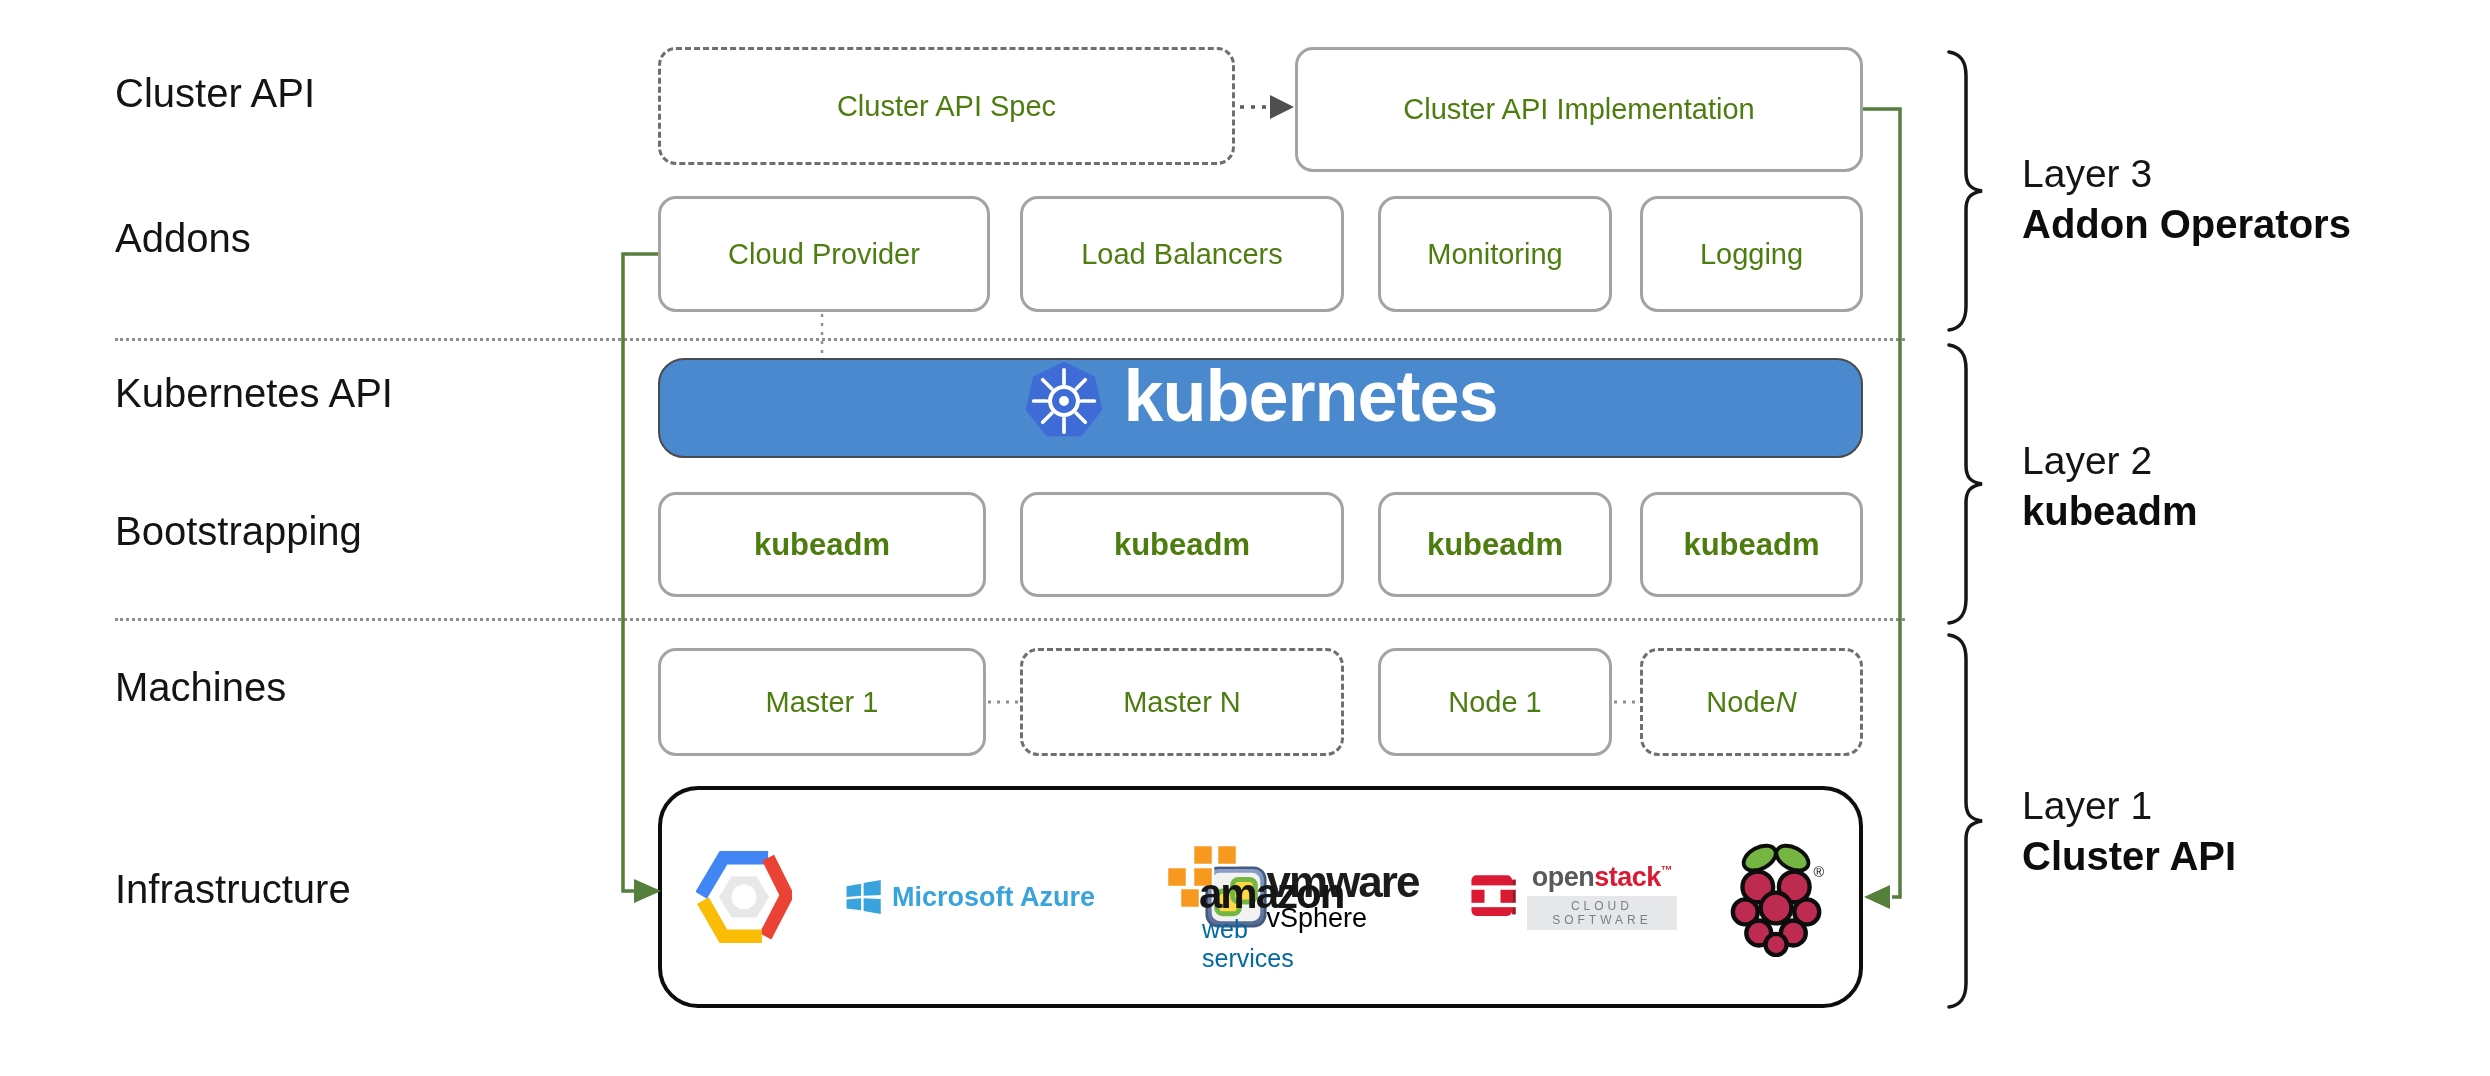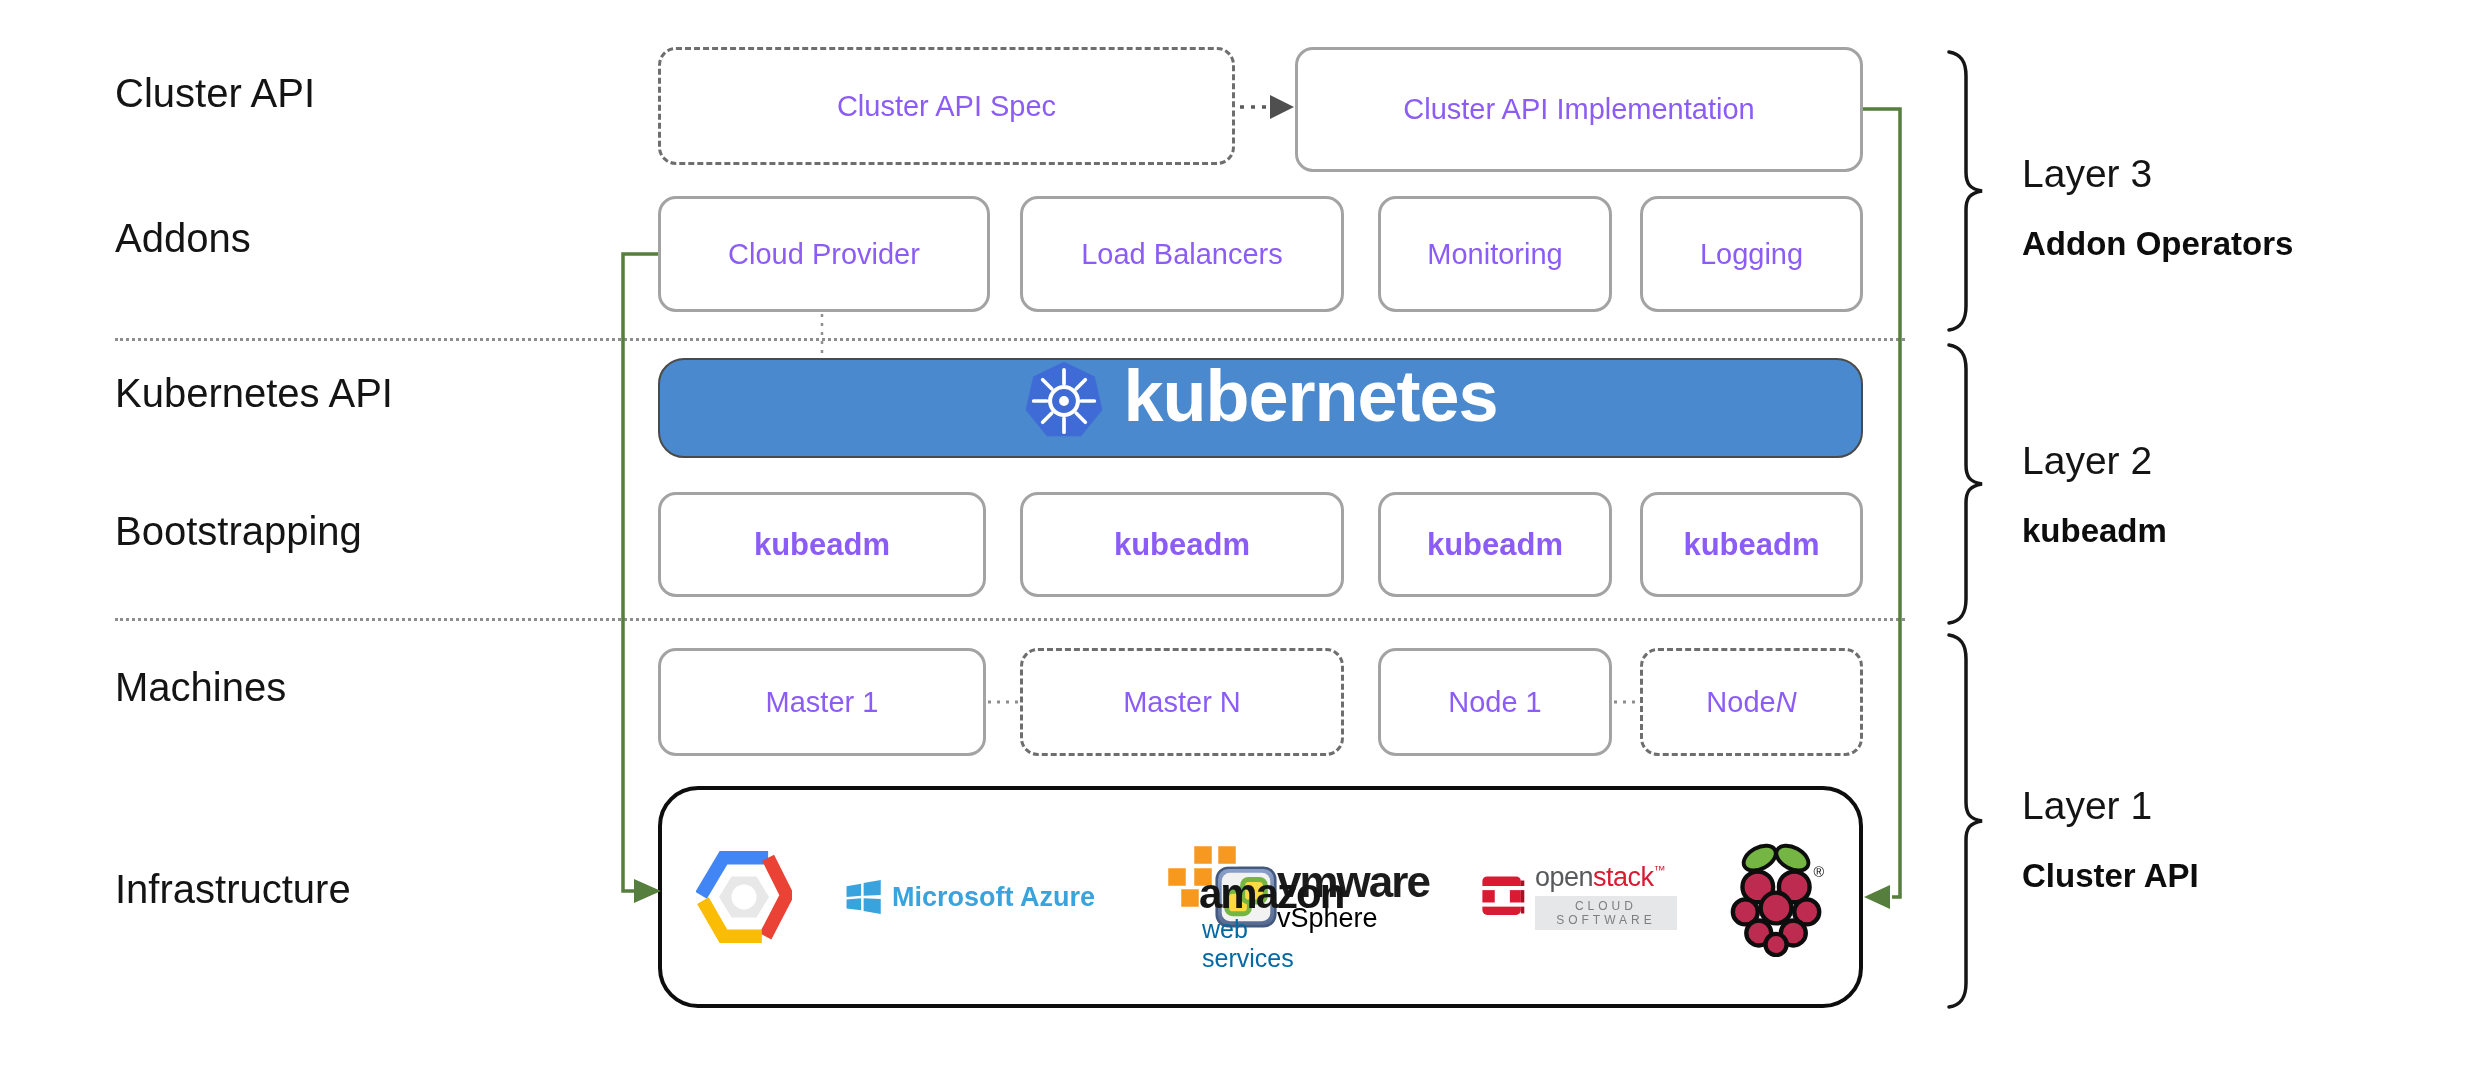--- a/index.html
+++ b/index.html
@@ -7,21 +7,21 @@
     position:relative;width:2490px;height:1076px;background:#ffffff;
     font-family:"Liberation Sans",sans-serif;overflow:hidden;color:#111;
   }
   
   .rowlabel{position:absolute;left:115px;transform:translateY(-50%);font-size:40px;color:#141414;white-space:nowrap;}
   
   .bx{
     position:absolute;box-sizing:border-box;background:#fff;
     border:3px solid #a3a3a3;border-radius:18px;
     display:flex;align-items:center;justify-content:center;
-    font-size:29px;color:#8b5cf6;white-space:nowrap;text-align:center;
+    font-size:29px;color:#4d7c0f;white-space:nowrap;text-align:center;
   }
   .bx.dash{border-style:dashed;border-color:#6e6e6e;}
   .bx.bold{font-weight:bold;font-size:31px;}
   .bx .it{font-style:italic;}
   
   .sep{position:absolute;left:115px;width:1790px;height:0;border-top:3px dotted #8d8d8d;}
   
   .kbanner{
     position:absolute;left:658px;top:358px;width:1205px;height:100px;box-sizing:border-box;
     background:#4a89cd;border:2px solid #4a4a4a;border-radius:26px;
@@ -37,29 +37,29 @@
   .logo{display:flex;align-items:center;gap:10px;flex:0 0 auto;}
   .azure-text{font-size:27px;font-weight:600;color:#38a3dc;white-space:nowrap;}
   .aws-block{position:relative;width:172px;height:112px;}
   .aws-boxes{position:absolute;left:18px;top:2px;}
   .aws-word{position:absolute;left:52px;top:32px;font-size:42px;font-weight:bold;letter-spacing:-2px;color:#151515;line-height:1;}
   .aws-sub{position:absolute;left:55px;top:74px;font-size:25px;color:#0369a1;letter-spacing:0px;}
   .vm-block{display:flex;align-items:center;}
   .vm-text .l1{font-size:44px;font-weight:bold;color:#1c1c1c;letter-spacing:-2px;line-height:1.0;}
   .vm-text .l2{font-size:27px;color:#000000;letter-spacing:0;line-height:1.1;}
   .os-block{display:flex;align-items:center;gap:10px;}
-  .os-word{font-size:27px;font-weight:normal;letter-spacing:-0.5px;line-height:1;white-space:nowrap;}
+  .os-word{font-size:27px;font-weight:bold;letter-spacing:-0.5px;line-height:1;white-space:nowrap;text-align:center;}
   .os-open{color:#58595b;}
   .os-stack{color:#da1a32;}
   .os-tm{font-size:12px;color:#da1a32;vertical-align:top;}
   .os-sub{margin-top:5px;background:#e6e7e8;color:#7c7e80;font-size:12px;letter-spacing:4px;padding:3px 6px;text-align:center;}
   
   .layerlbl{position:absolute;left:2022px;white-space:nowrap;}
   .layerlbl .l1{font-size:39px;color:#141414;line-height:50px;}
-  .layerlbl .l2{font-size:33px;font-weight:bold;color:#0d0d0d;line-height:50px;margin-top:20px;}
+  .layerlbl .l2{font-size:40px;font-weight:bold;color:#0d0d0d;line-height:50px;}
   svg.overlay{position:absolute;left:0;top:0;pointer-events:none;}
 </style>
 </head>
 <body>
 
 <div class="canvas">
 
   <div class="rowlabel" style="top:93px">Cluster API</div>
   <div class="rowlabel" style="top:238px">Addons</div>
   <div class="rowlabel" style="top:393px">Kubernetes API</div>

